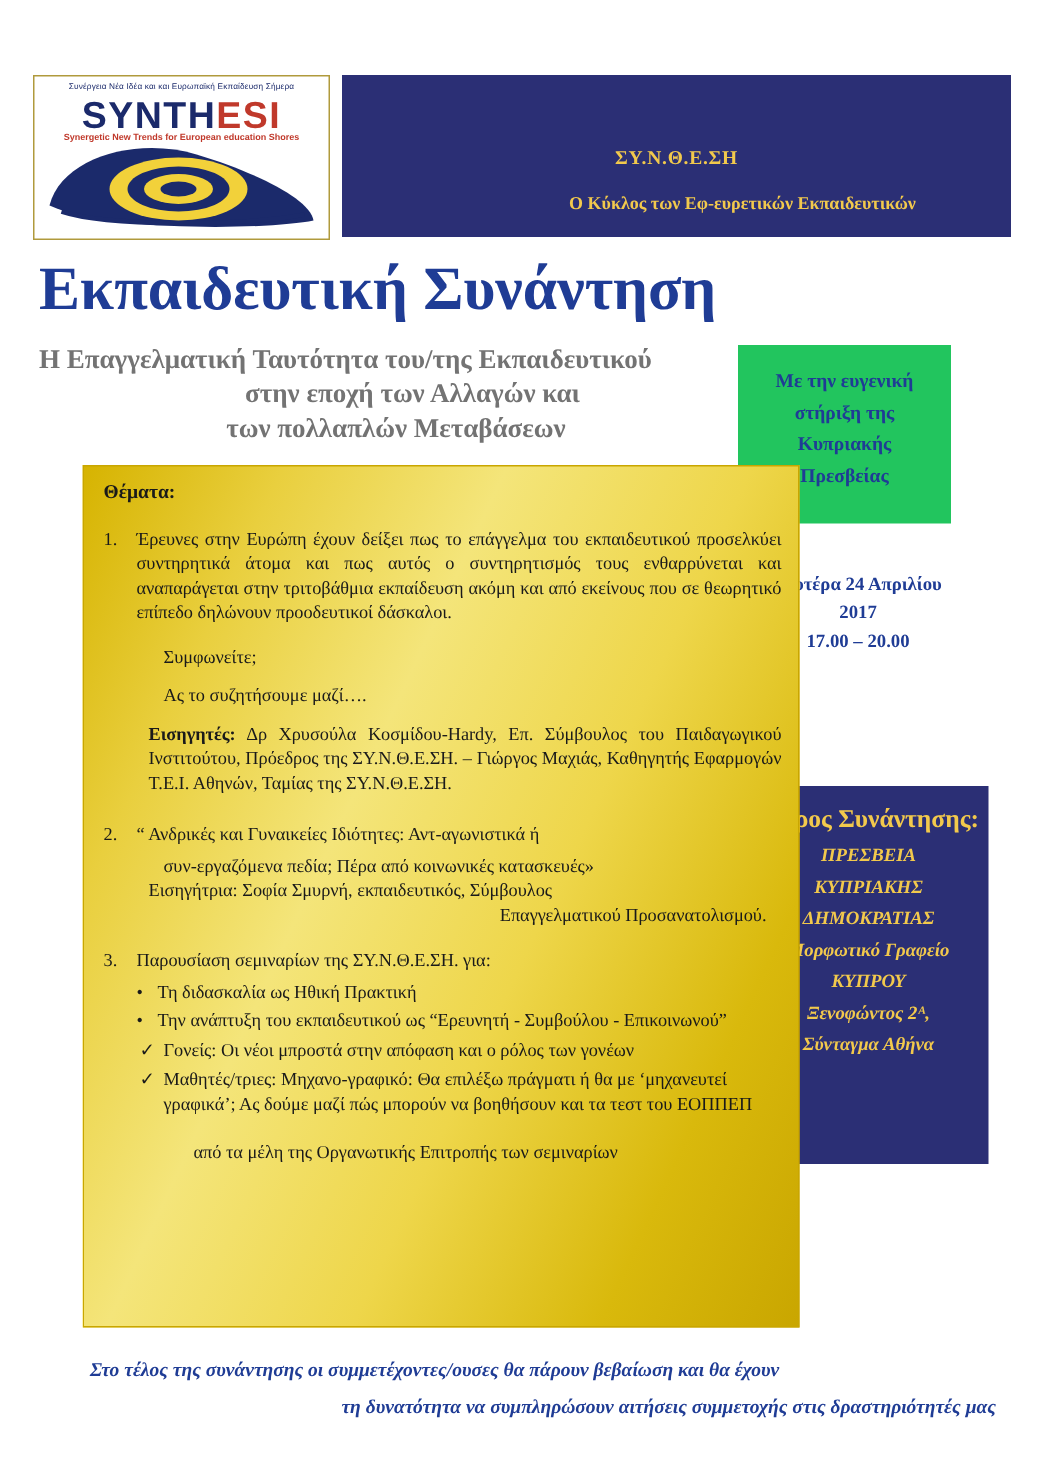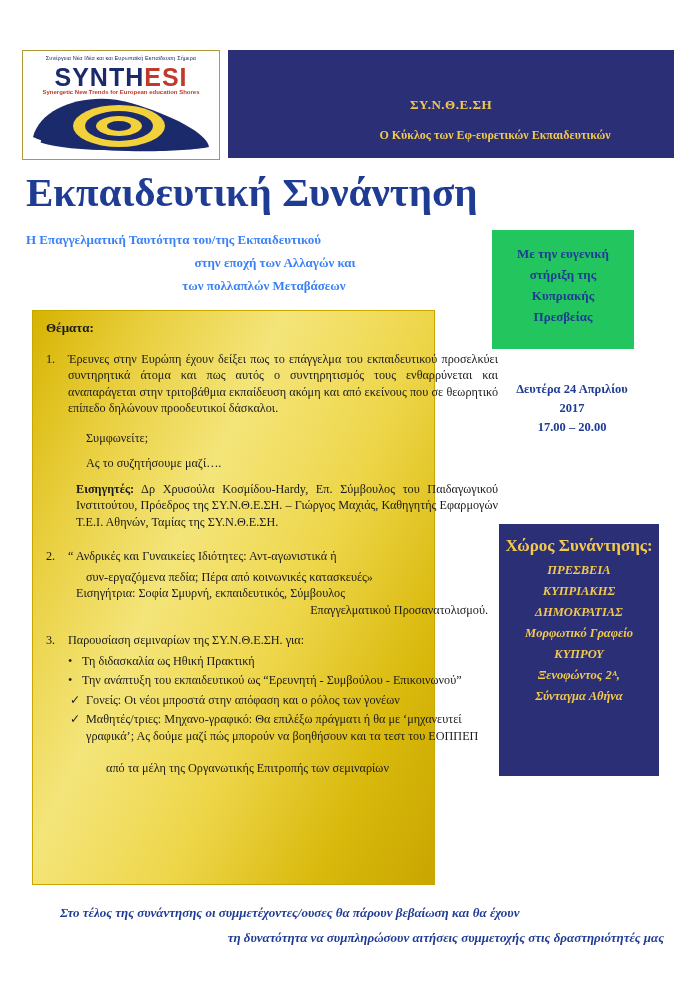--- a/index.html
+++ b/index.html
@@ -118,22 +118,22 @@
     color: #1f3c95;
     font-family: "Liberation Serif", serif;
     letter-spacing: 0px;
     white-space: nowrap;
   }
   .subtitle {
     position: absolute;
     left: 26px;
     top: 228px;
     width: 466px;
-    color: #3b82f6;
-    font-size: 13px;
+    color: #737373;
+    font-size: 18px;
     font-weight: bold;
     line-height: 23px;
     font-family: "Liberation Serif", serif;
   }
   .subtitle .l1 { display: block; text-align: left; }
   .subtitle .l2 { display: block; text-align: center; padding-left: 32px; }
   .subtitle .l3 { display: block; text-align: center; padding-left: 10px; }
 
   
   .sponsor-box {
@@ -199,23 +199,23 @@
     font-size: 12.5px;
     font-style: italic;
     font-weight: bold;
     line-height: 21px;
     font-family: "Liberation Serif", serif;
   }
 
   
   .panel {
     position: absolute;
-    left: 32px;
+    left: 55px;
     top: 310px;
-    width: 403px;
+    width: 478px;
     height: 575px;
     background: linear-gradient(115deg, #d6b300 0%, #e9cf3e 18%, #f4e57a 38%, #eed64a 60%, #d9b90c 82%, #c9a600 100%);
     box-shadow: 0 0 0 1px #c9a600 inset;
     text-decoration: underline;
   }
   .panel-inner {
     position: absolute;
     left: 14px;
     top: 10px;
     width: 452px;

